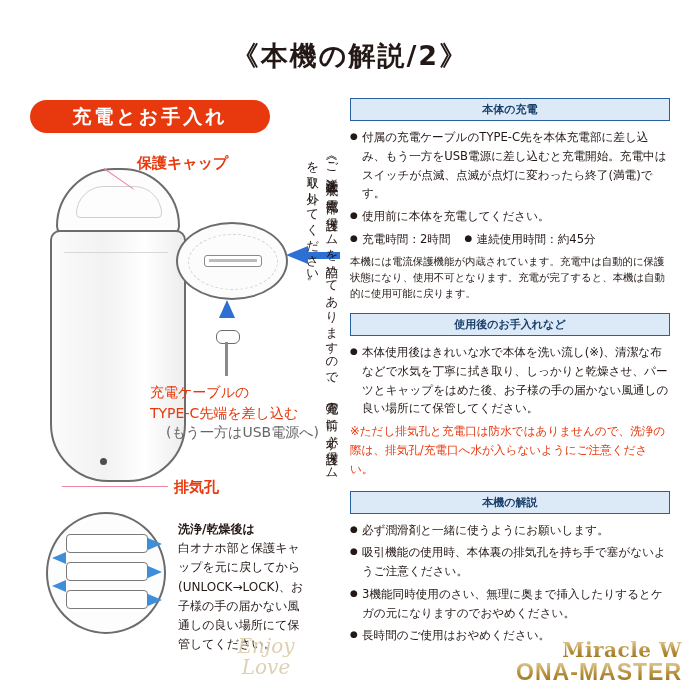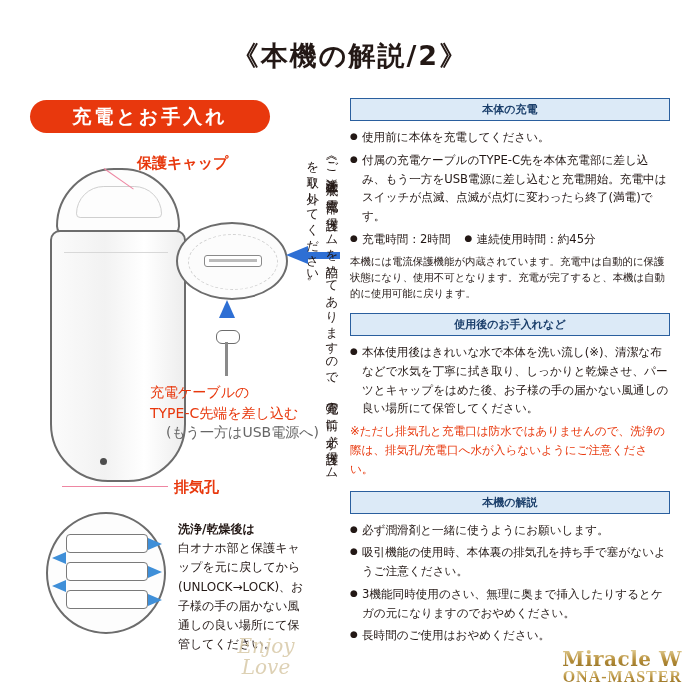--- a/index.html
+++ b/index.html
@@ -194,22 +194,22 @@
     position:absolute;right:18px;bottom:14px;text-align:right;
   }
   .brand .l1{
     font-family:"DejaVu Serif","Liberation Serif",serif;
     font-size:20px;font-weight:bold;
     background:linear-gradient(180deg,#e9d9a6 0%,#b58d38 55%,#8a6a22 100%);
     -webkit-background-clip:text;background-clip:text;color:transparent;
     letter-spacing:.5px;
   }
   .brand .l2{
-    font-family:Liberation Serif, serif;
-    font-size:16px;font-weight:bold;letter-spacing:1px;
+    font-family:Liberation Sans, sans-serif;
+    font-size:23px;font-weight:bold;letter-spacing:1px;
     background:linear-gradient(180deg,#e9d9a6 0%,#b58d38 55%,#8a6a22 100%);
     -webkit-background-clip:text;background-clip:text;color:transparent;
     margin-top:-3px;
   }
 </style>
 </head>
 <body>
 
 <div class="page">
 
@@ -269,22 +269,22 @@
       <div class="h">洗浄/乾燥後は</div>
       <div>白オナホ部と保護キャップを元に戻してから(UNLOCK→LOCK)、お子様の手の届かない風通しの良い場所にて保管してください。</div>
     </div>
   </div>
 
   <div class="rightcol">
 
     <div>
       <div class="sec-head">本体の充電</div>
       <div class="sec-body">
+        <p class="bullet">付属の充電ケーブルのTYPE-C先を本体充電部に差し込み、もう一方をUSB電源に差し込むと充電開始。充電中はスイッチが点滅、点滅が点灯に変わったら終了(満電)です。</p>
         <p class="bullet">使用前に本体を充電してください。</p>
-        <p class="bullet">付属の充電ケーブルのTYPE-C先を本体充電部に差し込み、もう一方をUSB電源に差し込むと充電開始。充電中はスイッチが点滅、点滅が点灯に変わったら終了(満電)です。</p>
         <p class="inline2">
           <span class="bullet">充電時間：2時間</span>
           <span class="bullet">連続使用時間：約45分</span>
         </p>
         <p class="small mt8">本機には電流保護機能が内蔵されています。充電中は自動的に保護状態になり、使用不可となります。充電が完了すると、本機は自動的に使用可能に戻ります。</p>
       </div>
     </div>
 
     <div class="mt12">
       <div class="sec-head">使用後のお手入れなど</div>

